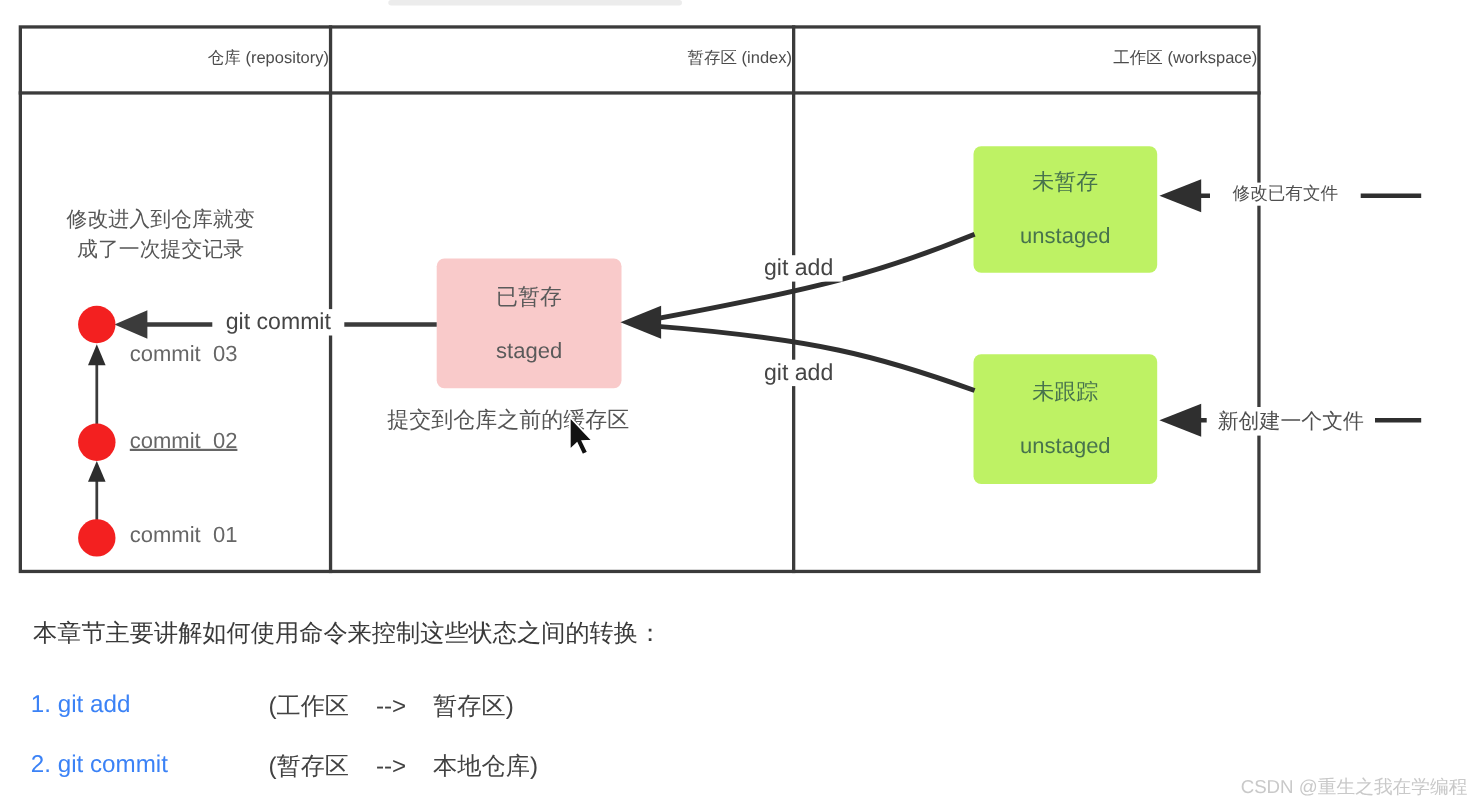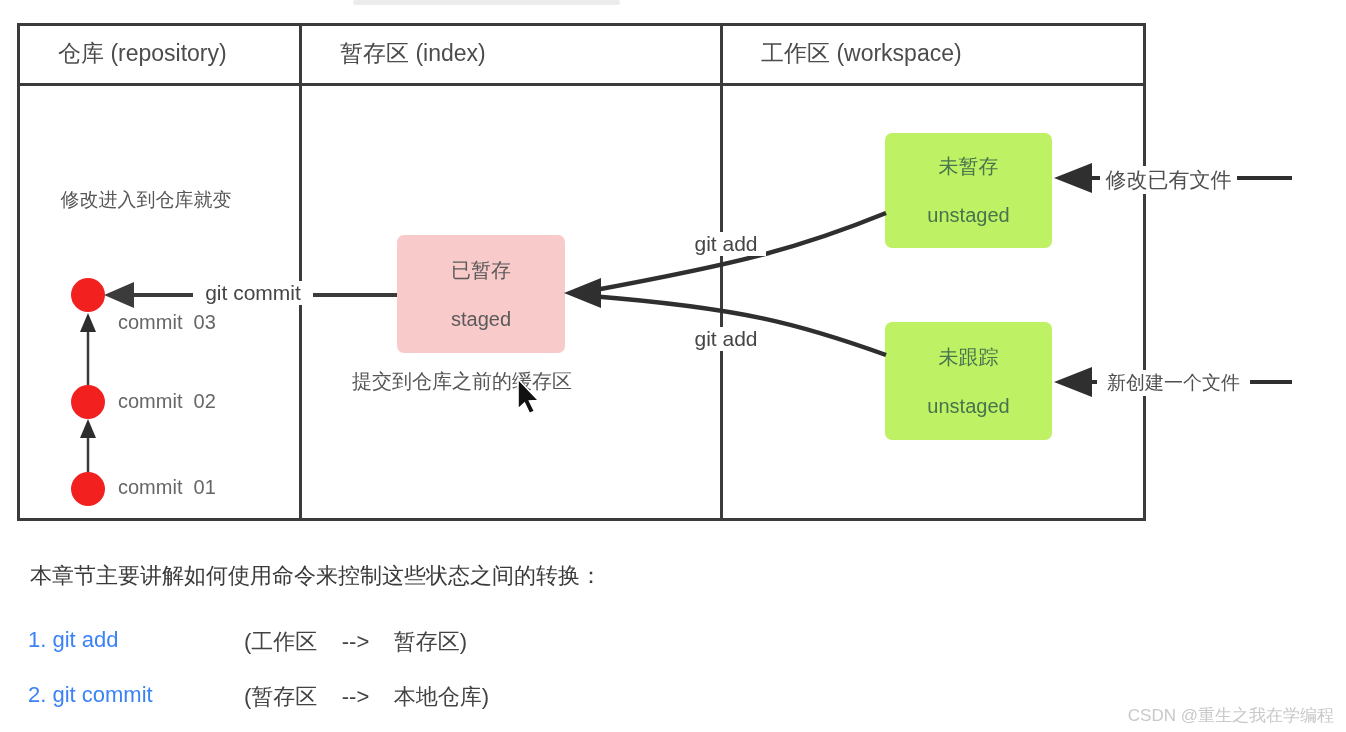--- a/index.html
+++ b/index.html
@@ -3,21 +3,21 @@
 <meta charset="utf-8">
 <style>
   html,body{margin:0;padding:0;background:#fff;}
   #canvas{position:relative;width:1346px;height:732px;background:#ffffff;overflow:hidden;
           font-family:"Liberation Sans","DejaVu Sans",sans-serif;color:#4c4c4c;}
   .abs{position:absolute;}
   
   .frame{left:17px;top:23px;width:1129px;height:498px;border:3px solid #3b3b3b;box-sizing:border-box;z-index:1;background:#fff;}
   .vdiv{top:23px;width:3px;height:498px;background:#3b3b3b;z-index:1;}
   .hdr-line{left:17px;top:83px;width:1129px;height:3px;background:#3b3b3b;z-index:1;}
-  .hdr{top:38px;height:30px;font-size:23px;line-height:30px;text-align:left;color:#4c4c4c;z-index:2;padding-left:38px;}
+  .hdr{top:38px;height:30px;font-size:15px;line-height:30px;text-align:right;color:#4c4c4c;z-index:2;}
   
   .box{z-index:2;border-radius:7px;display:flex;flex-direction:column;align-items:center;justify-content:center;box-sizing:border-box;}
   .pink{left:397px;top:235px;width:168px;height:118px;background:#f9caca;color:#5a5a5a;}
   .green{left:885px;width:167px;background:#bef264;color:#47734d;}
   .box .t1{font-size:20px;line-height:27px;}
   .box .t2{font-size:20px;line-height:26px;margin-top:22px;}
   
   .dot{width:34px;height:34px;border-radius:50%;background:#f32020;z-index:4;}
   .commit-label{left:118px;font-size:20px;color:#666;z-index:4;white-space:pre;}
   .note{left:30px;top:186px;width:232px;text-align:center;font-size:19px;line-height:28px;color:#565656;z-index:2;}
@@ -43,28 +43,29 @@
   <div class="abs vdiv" style="left:299px;"></div>
   <div class="abs vdiv" style="left:720px;"></div>
   <div class="abs hdr-line"></div>
 
   <div class="abs hdr" style="left:20px;width:279px;">仓库 (repository)</div>
   <div class="abs hdr" style="left:302px;width:418px;">暂存区 (index)</div>
   <div class="abs hdr" style="left:723px;width:420px;">工作区 (workspace)</div>
 
   <div class="abs note">
     <div>修改进入到仓库就变</div>
+    <div>成了一次提交记录</div>
   </div>
 
   <div class="abs dot" style="left:71px;top:278px;"></div>
   <div class="abs dot" style="left:71px;top:385px;"></div>
   <div class="abs dot" style="left:71px;top:472px;"></div>
 
   <div class="abs commit-label" style="top:311px;">commit  03</div>
-  <div class="abs commit-label" style="top:390px;">commit  02</div>
+  <div class="abs commit-label" style="top:390px;text-decoration:underline;">commit  02</div>
   <div class="abs commit-label" style="top:476px;">commit  01</div>
 
   <div class="abs box pink">
     <div class="t1">已暂存</div>
     <div class="t2">staged</div>
   </div>
   <div class="abs caption">提交到仓库之前的缓存区</div>
 
   <div class="abs box green" style="top:133px;height:115px;">
     <div class="t1">未暂存</div>
@@ -93,21 +94,21 @@
     <polygon points="1054,178 1092,163 1092,193" fill="#2f2f2f"></polygon>
     <line x1="1089" y1="382" x2="1292" y2="382" stroke="#2f2f2f" stroke-width="4"></line>
     <polygon points="1054,382 1092,367 1092,397" fill="#2f2f2f"></polygon>
 
     <path d="M 518 379 l 0 30 l 6.5 -6 l 5 10.5 l 5 -2.3 l -5 -10.2 l 9 -0.5 z" fill="#111" stroke="#fff" stroke-width="1.6"></path>
   </svg>
 
   <div class="abs online" style="left:193px;top:281px;width:120px;">git commit</div>
   <div class="abs online" style="left:686px;top:232px;width:80px;">git add</div>
   <div class="abs online" style="left:686px;top:327px;width:80px;">git add</div>
-  <div class="abs online" style="left:1100px;top:166px;width:137px;font-size:21px;color:#4f4f4f;">修改已有文件</div>
+  <div class="abs online" style="left:1100px;top:166px;width:137px;font-size:16px;color:#4f4f4f;">修改已有文件</div>
   <div class="abs heading">本章节主要讲解如何使用命令来控制这些状态之间的转换：</div>
 
   <div class="abs online" style="left:1097px;top:370px;width:153px;font-size:19px;color:#4f4f4f;">新创建一个文件</div>
   <div class="abs cmd" style="top:627px;">1. git add</div>
   <div class="abs trans" style="top:627px;">(工作区    --&gt;    暂存区)</div>
   <div class="abs cmd" style="top:682px;">2. git commit</div>
   <div class="abs trans" style="top:682px;">(暂存区    --&gt;    本地仓库)</div>
 
   <div class="abs watermark">CSDN @重生之我在学编程</div>
 </div>

